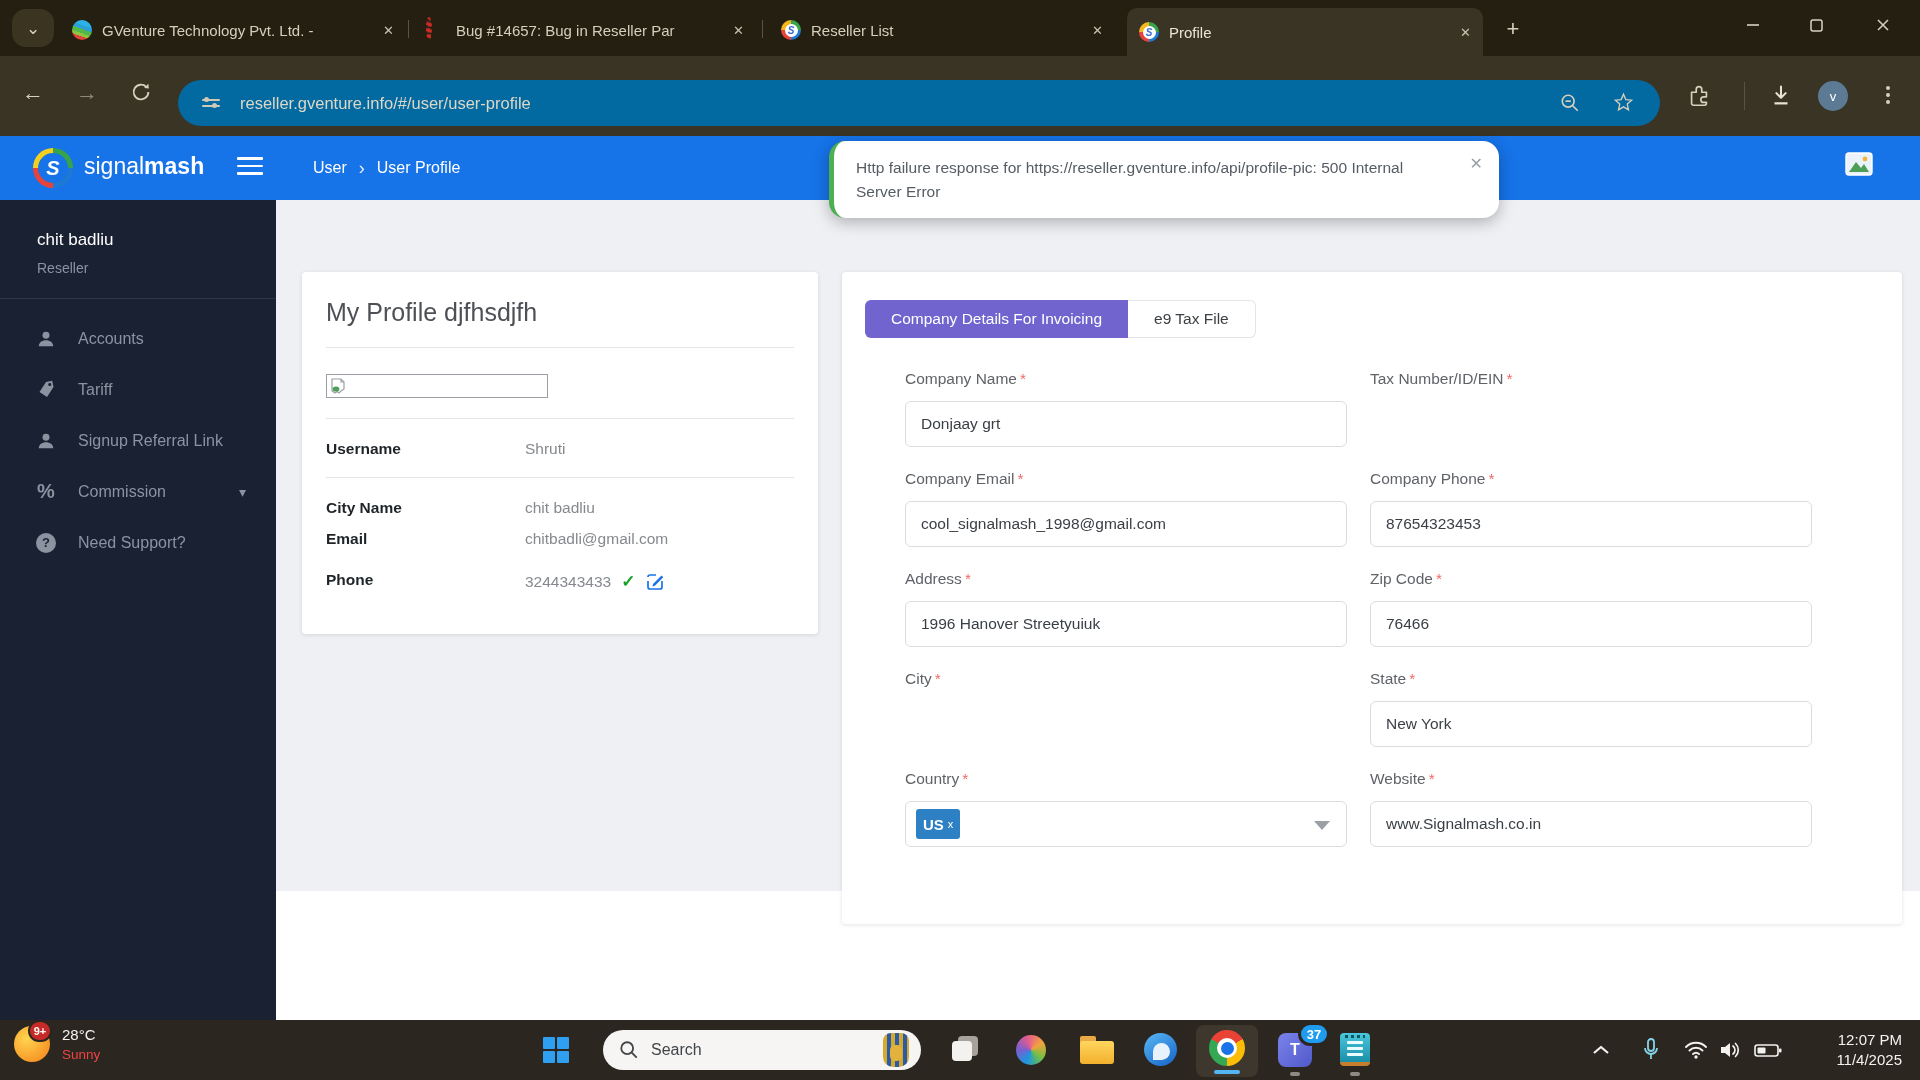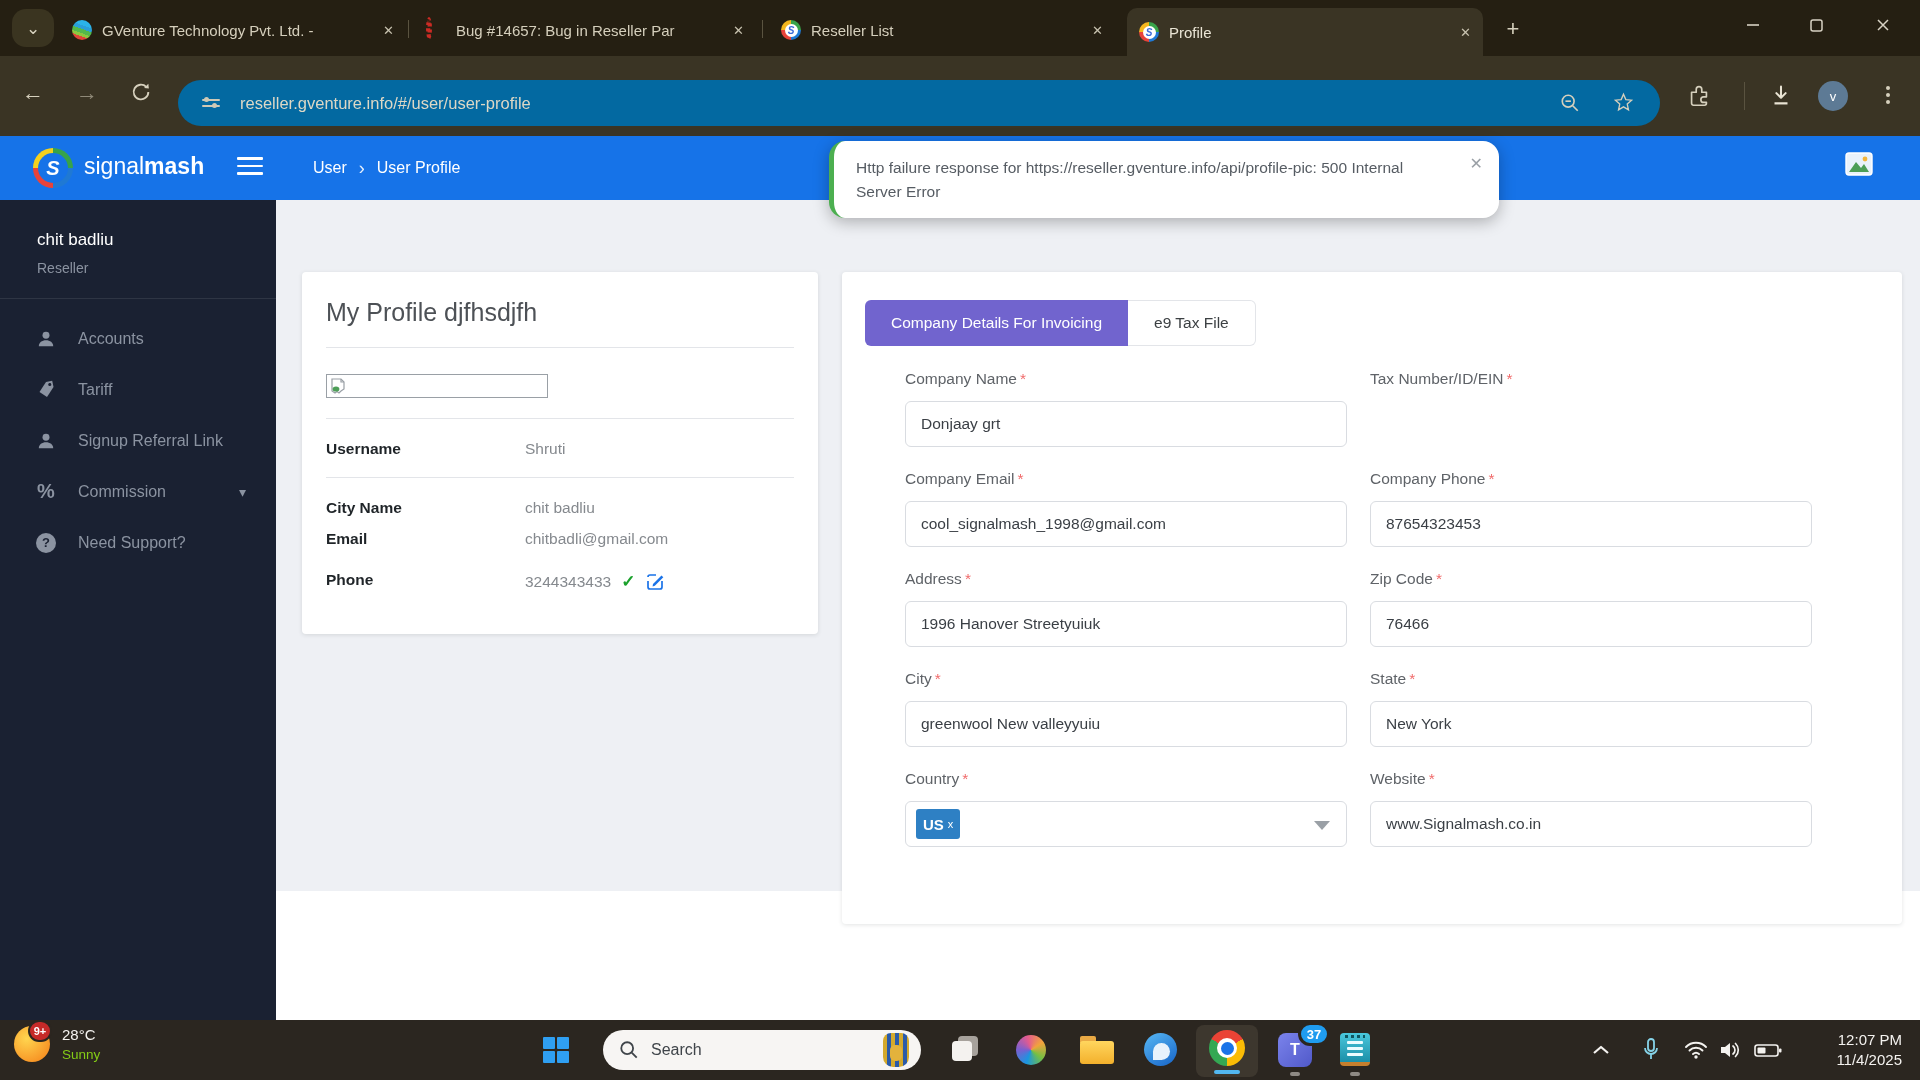--- a/index.html
+++ b/index.html
@@ -74,39 +74,39 @@
   .pc-title { position:absolute; left:24px; top:26px; font-size:25px; color:#4d5156; }
   .hr { position:absolute; left:24px; right:24px; border-top:1px solid #e3e5e9; }
   .broken-box { position:absolute; left:24px; top:102px; width:222px; height:24px; border:1px solid #9aa0a6; display:flex; align-items:center; padding-left:2px; }
   .prow { position:absolute; left:24px; right:24px; display:flex; font-size:15.5px; }
   .prow .pl { width:199px; font-weight:bold; color:#1f2428; }
   .prow .pv { color:#85898e; display:flex; align-items:center; gap:10px; }
   .check { color:#1ba12c; font-weight:bold; font-size:17px; }
 
   #company-card { left:566px; top:72px; width:1060px; height:652px; }
   .tabs { position:absolute; left:23px; top:28px; display:flex; }
-  .ctab { height:46px; display:flex; align-items:center; padding:0 26px; font-size:15.5px; }
+  .ctab { height:38px; display:flex; align-items:center; padding:0 26px; font-size:15.5px; }
   .ctab.on { background:#7164ce; color:#fff; border-radius:6px 0 0 6px; }
   .ctab.off { background:#fff; color:#3c4043; border:1px solid #e3e5e9; border-left:none; border-radius:0 6px 6px 0; }
   #form { position:absolute; left:63px; top:98px; display:grid; grid-template-columns:442px 442px; column-gap:48px; row-gap:26px;gap:23px; }
   .fld label { display:block; font-size:15.5px; color:#5f6368; margin-bottom:13px; }
   .req { color:#f06a6a; margin-left:3px; }
   .f-input, .select-box { width:100%; height:46px; border:1px solid #d9dce1; border-radius:6px; font-size:15.5px; color:#3a3f45; padding:0 15px; background:#fff; font-family:"Liberation Sans",sans-serif; }
   .select-box { position:relative; display:flex; align-items:center; padding:0 10px; }
   .chip { background:#2e80c4; color:#fff; border-radius:3px; height:30px; display:flex; align-items:center; padding:0 7px; font-size:15px; font-weight:bold; gap:4px; }
   .chip .cx { font-size:11px; font-weight:normal; }
   .sel-caret { position:absolute; right:16px; top:19px; width:0; height:0; border-left:8px solid transparent; border-right:8px solid transparent; border-top:9px solid #9aa0a6; }
 
   
   #taskbar { position:absolute; top:1020px; left:0; width:1920px; height:60px; background:#2b2620; }
   .weather { position:absolute; left:14px; top:6px; display:flex; align-items:center; gap:12px; }
   .sun { position:relative; width:36px; height:36px; border-radius:50%; background:radial-gradient(circle at 35% 35%, #ffd54f, #f57f17); }
   .wbadge { position:absolute; left:14px; top:-6px; width:24px; height:22px; border-radius:11px; background:#c62a28; border:2px solid #2b2620; color:#fff; font-size:11px; font-weight:bold; display:flex; align-items:center; justify-content:center; }
   .wtemp { color:#f4f2ef; font-size:15px; }
-  .wcond { color:#84cc16; font-size:13.5px; margin-top:4px; }
+  .wcond { color:#ef4444; font-size:13.5px; margin-top:4px; }
   .start { position:absolute; left:543px; top:17px; width:26px; height:26px; display:grid; grid-template-columns:12px 12px; grid-template-rows:12px 12px; gap:2px; }
   .start span { background:#2f9ff2; border-radius:1px; }
   .searchpill { position:absolute; left:603px; top:10px; width:318px; height:40px; border-radius:20px; background:#f7f5f3; }
   .searchpill .stext { position:absolute; left:48px; line-height:40px; font-size:16px; color:#3f4449; }
   .pharaoh { position:absolute; right:12px; top:3px; width:26px; height:34px; border-radius:8px 8px 10px 10px; background:repeating-linear-gradient(90deg,#d4a92c 0 4px,#2b5ba8 4px 8px); }
   .pharaoh::after { content:""; position:absolute; left:7px; top:12px; width:12px; height:16px; border-radius:5px; background:#e3b23c; }
   .tv-back { position:absolute; left:958px; top:16px; width:20px; height:20px; background:#a7a29c; border-radius:4px; }
   .tv-front { position:absolute; left:952px; top:21px; width:20px; height:20px; background:#f4f2ef; border-radius:4px; }
   .copilot { position:absolute; left:1016px; top:15px; width:30px; height:30px; border-radius:50%; background:conic-gradient(from 200deg,#1b95e0,#7a5fd0,#e35b8f,#f2a33c,#74c043,#1b95e0); }
   .folder { position:absolute; left:1080px; top:16px; width:34px; height:28px; }
@@ -388,21 +388,20 @@
         <div class="fld">
           <label><span>Address</span><span class="req">*</span></label>
           <input class="f-input" value="1996 Hanover Streetyuiuk" style="">
         </div>
         <div class="fld">
           <label><span>Zip Code</span><span class="req">*</span></label>
           <input class="f-input" value="76466" style="">
         </div>
         <div class="fld">
           <label><span>City</span><span class="req">*</span></label>
-          <input class="f-input" value="greenwool New valleyyuiu" style="">
         </div>
         <div class="fld">
           <label><span>State</span><span class="req">*</span></label>
           <input class="f-input" value="New York" style="">
         </div>
         <div class="fld">
           <label><span>Country</span><span class="req">*</span></label>
           <div class="select-box">
             <span class="chip">
               <span>US</span>

